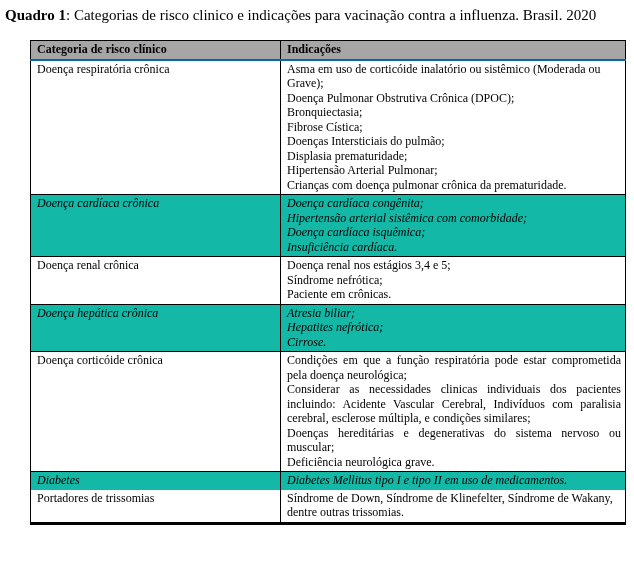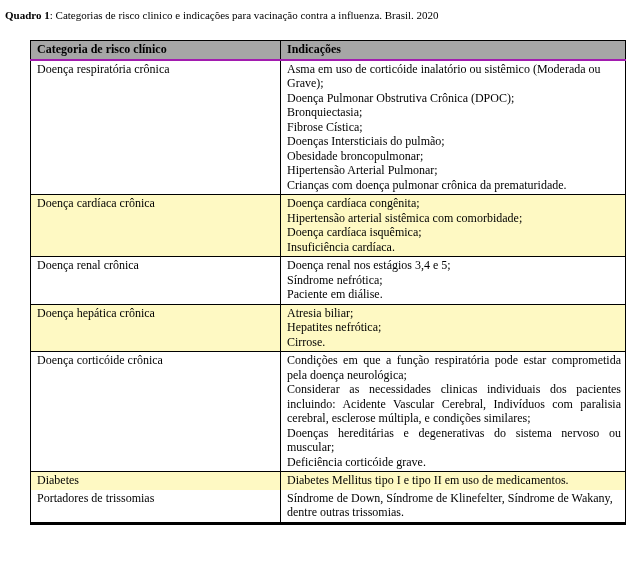--- a/index.html
+++ b/index.html
@@ -9,21 +9,21 @@
   }
   body {
     width: 634px;
     height: 584px;
     overflow: hidden;
     font-family: "Liberation Serif", serif;
     color: #000000;
   }
   .title {
     margin: 7px 0 0 5px;
-    font-size: 11px;
+    font-size: 15px;
     line-height: 16px;
   }
   .title b { font-weight: bold; }
   table.risk {
     border-collapse: collapse;
     table-layout: fixed;
     width: 595px;
     margin: 17px 0 0 30px;
     border: 1px solid #000000;
     border-bottom: 3px solid #000000;
@@ -33,25 +33,25 @@
   th, td {
     vertical-align: top;
     text-align: left;
     font-size: 12px;
     line-height: 14.5px;
     padding: 1px 4px 2px 6px;
   }
   th {
     font-weight: bold;
     background: #a6a6a6;
-    border-bottom: 2px solid #a21caf;
+    border-bottom: 2px solid #0369a1;
   }
   td { border-top: 1px solid #000000; }
   tr.no-top td { border-top: none; }
-  tr.shaded td { background: #fef9c3; }
+  tr.shaded td { background: #14b8a6; font-style: italic; }
   td.cat, th.cat { border-right: 1px solid #000000; }
   .para { margin: 0; }
   tr.justify .para { text-align: justify; }
 </style>
 </head>
 <body>
 
 <div class="page">
 
   <p class="title"><b>Quadro 1</b><span>: Categorias de risco clinico e indicações para vacinação contra a influenza. Brasil. 2020</span></p>
@@ -69,57 +69,57 @@
     </thead>
     <tbody id="tbody">
         <tr>
           <td class="cat">Doença respiratória crônica</td>
           <td>
             <div class="para">Asma em uso de corticóide inalatório ou sistêmico (Moderada ou Grave);</div>
             <div class="para">Doença Pulmonar Obstrutiva Crônica (DPOC);</div>
             <div class="para">Bronquiectasia;</div>
             <div class="para">Fibrose Cística;</div>
             <div class="para">Doenças Intersticiais do pulmão;</div>
-            <div class="para">Obesidade broncopulmonar;</div>
+            <div class="para">Displasia prematuridade;</div>
             <div class="para">Hipertensão Arterial Pulmonar;</div>
             <div class="para">Crianças com doença pulmonar crônica da prematuridade.</div>
           </td>
         </tr>
         <tr class="shaded">
           <td class="cat">Doença cardíaca crônica</td>
           <td>
             <div class="para">Doença cardíaca congênita;</div>
             <div class="para">Hipertensão arterial sistêmica com comorbidade;</div>
             <div class="para">Doença cardíaca isquêmica;</div>
             <div class="para">Insuficiência cardíaca.</div>
           </td>
         </tr>
         <tr>
           <td class="cat">Doença renal crônica</td>
           <td>
             <div class="para">Doença renal nos estágios 3,4 e 5;</div>
             <div class="para">Síndrome nefrótica;</div>
-            <div class="para">Paciente em diálise.</div>
+            <div class="para">Paciente em crônicas.</div>
           </td>
         </tr>
         <tr class="shaded">
           <td class="cat">Doença hepática crônica</td>
           <td>
             <div class="para">Atresia biliar;</div>
             <div class="para">Hepatites nefrótica;</div>
             <div class="para">Cirrose.</div>
           </td>
         </tr>
         <tr class="justify">
           <td class="cat">Doença corticóide crônica</td>
           <td>
             <div class="para">Condições em que a função respiratória pode estar comprometida pela doença neurológica;</div>
             <div class="para">Considerar as necessidades clinicas individuais dos pacientes incluindo: Acidente Vascular Cerebral, Indivíduos com paralisia cerebral, esclerose múltipla, e condições similares;</div>
             <div class="para">Doenças hereditárias e degenerativas do sistema nervoso ou muscular;</div>
-            <div class="para">Deficiência corticóide grave.</div>
+            <div class="para">Deficiência neurológica grave.</div>
           </td>
         </tr>
         <tr class="shaded">
           <td class="cat">Diabetes</td>
           <td>
             <div class="para">Diabetes Mellitus tipo I e tipo II em uso de medicamentos.</div>
           </td>
         </tr>
         <tr class="no-top">
           <td class="cat">Portadores de trissomias</td>

